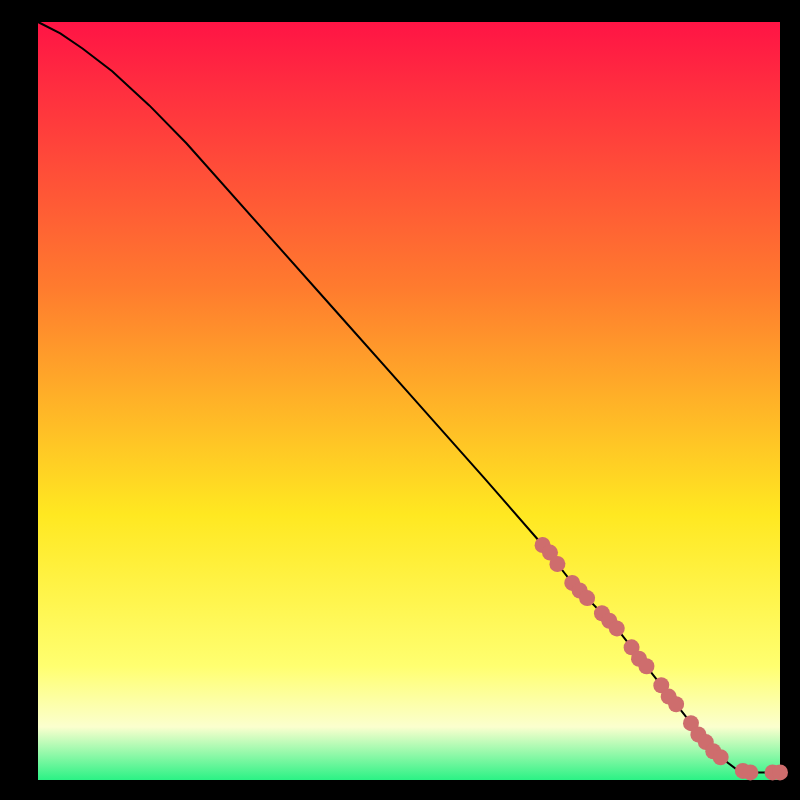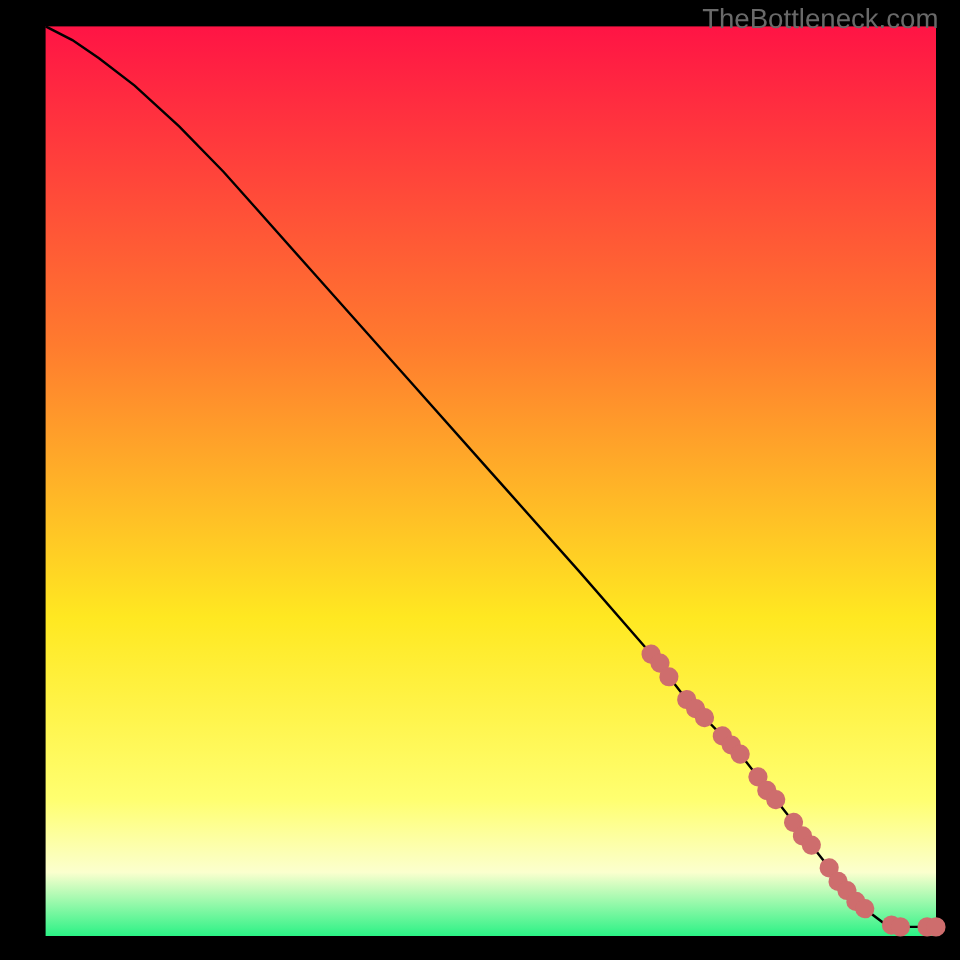--- a/index.html
+++ b/index.html
@@ -120,14 +120,13 @@
         </g>
         <g transform="translate(772.58,772.42) rotate(0)">
           <rect x="-8" y="-8" width="16" height="16" rx="8" fill="#ce6d6d"></rect>
         </g>
         <g transform="translate(780,772.42) rotate(0)">
           <rect x="-8" y="-8" width="16" height="16" rx="8" fill="#ce6d6d"></rect>
         </g>
       </g>
   </svg>
 
-  <div class="watermark">TheBottleneck.com</div>
 </div>
 
 </body></html>

